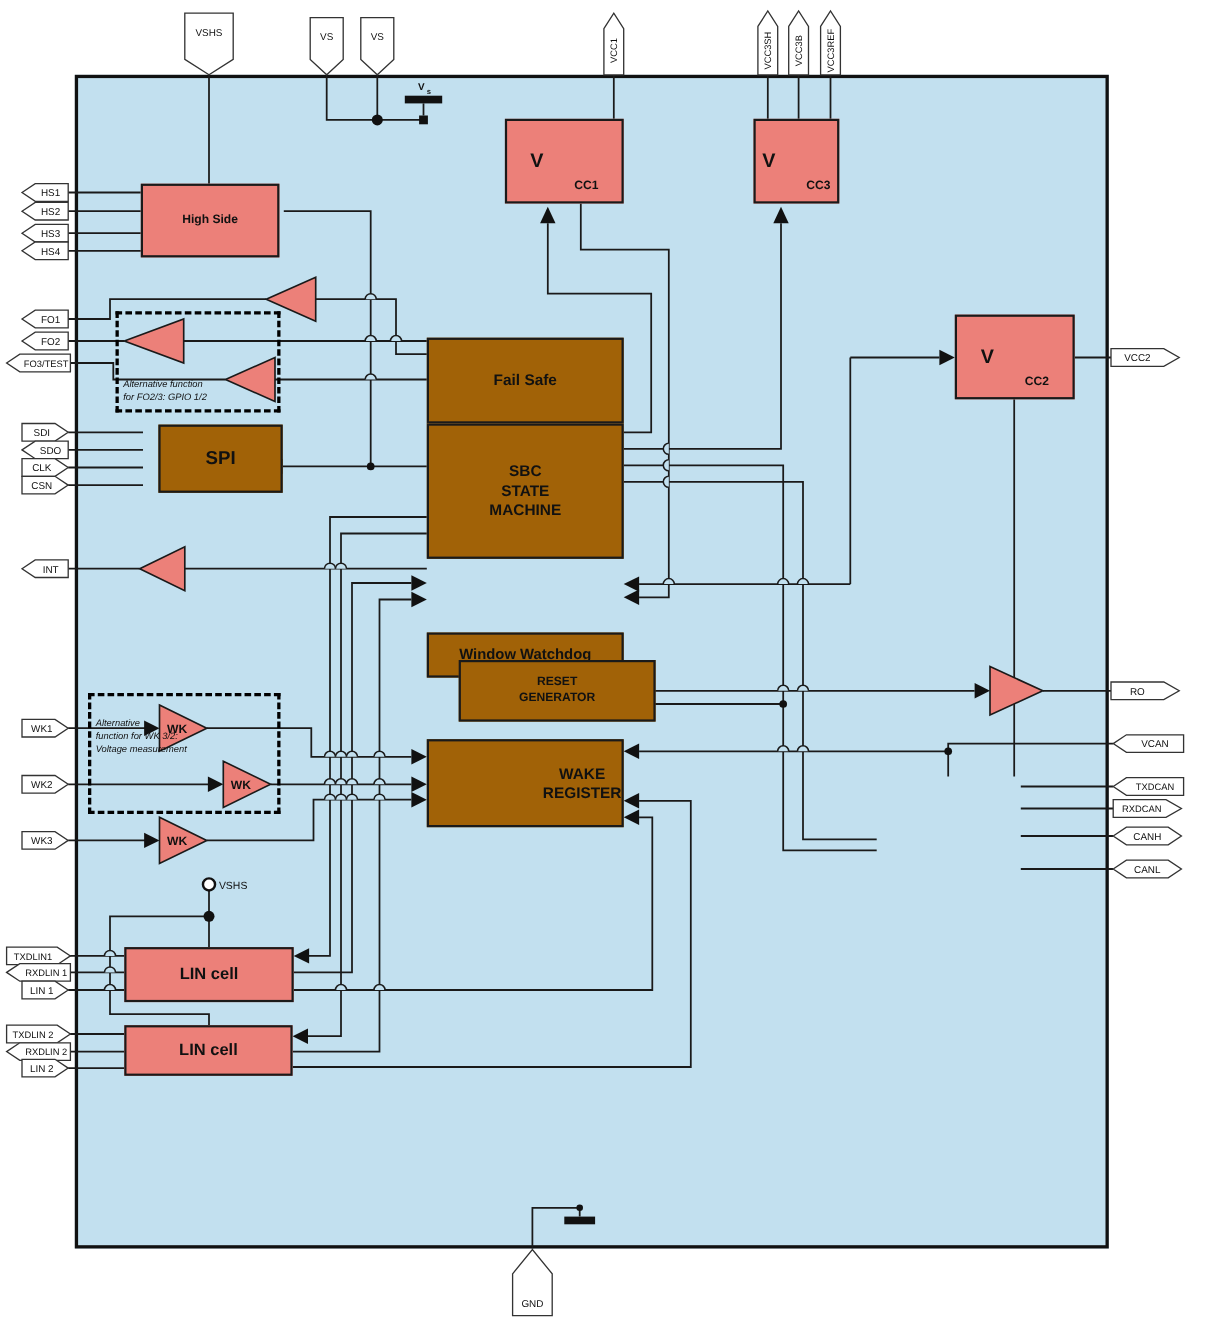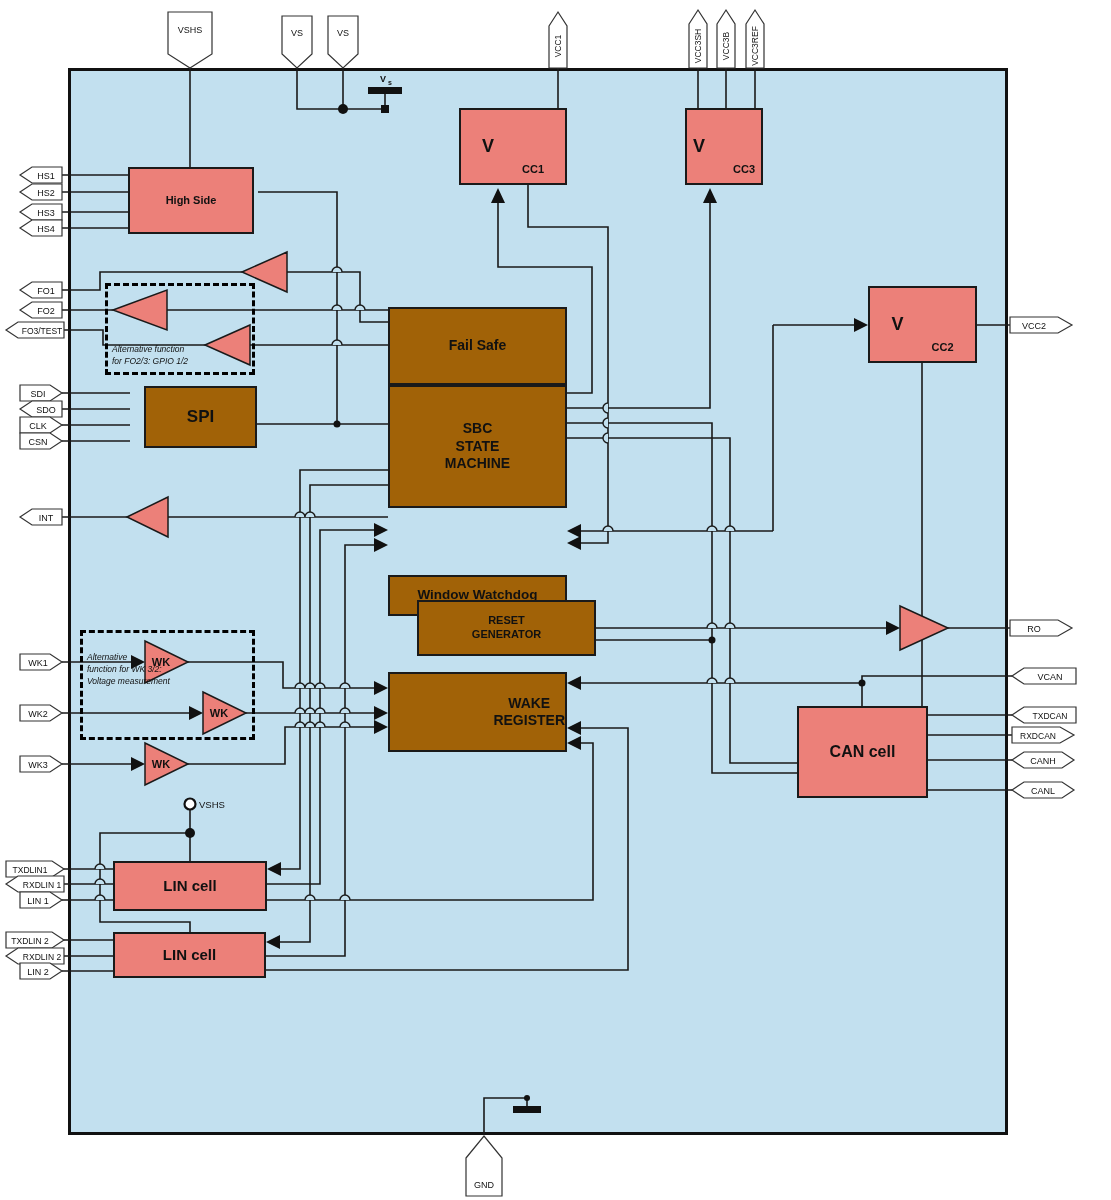--- a/index.html
+++ b/index.html
@@ -334,16 +334,15 @@
   <div class="block yellow" style="left:388px;top:385px;width:179px;height:123px;font-size:14px;"><span>SBC
 STATE
 MACHINE</span></div>
   <div class="block yellow" style="left:388px;top:575px;width:179px;height:41px;font-size:13.5px;text-align:right;"><span>Window Watchdog</span></div>
   <div class="block yellow" style="left:388px;top:600px;width:179px;height:56px;font-size:11px;margin-left:29px;"><span>RESET
 GENERATOR</span></div>
   <div class="block yellow" style="left:388px;top:672px;width:179px;height:80px;font-size:14px;justify-content:flex-end;"><span>WAKE
 REGISTER</span></div>
 
   <div class="block yellow" style="left:144px;top:386px;width:113px;height:62px;font-size:17px;"><span>SPI</span></div>
-  <div class="block red" style="left:797px;top:706px;width:131px;height:92px;font-size:16px;"><span>CAN cell</span></div>
   <div class="block red" style="left:113px;top:861px;width:154px;height:50px;font-size:15px;"><span>LIN cell</span></div>
   <div class="block red" style="left:113px;top:932px;width:153px;height:46px;font-size:15px;"><span>LIN cell</span></div>
 </div>
 
 </body></html>

